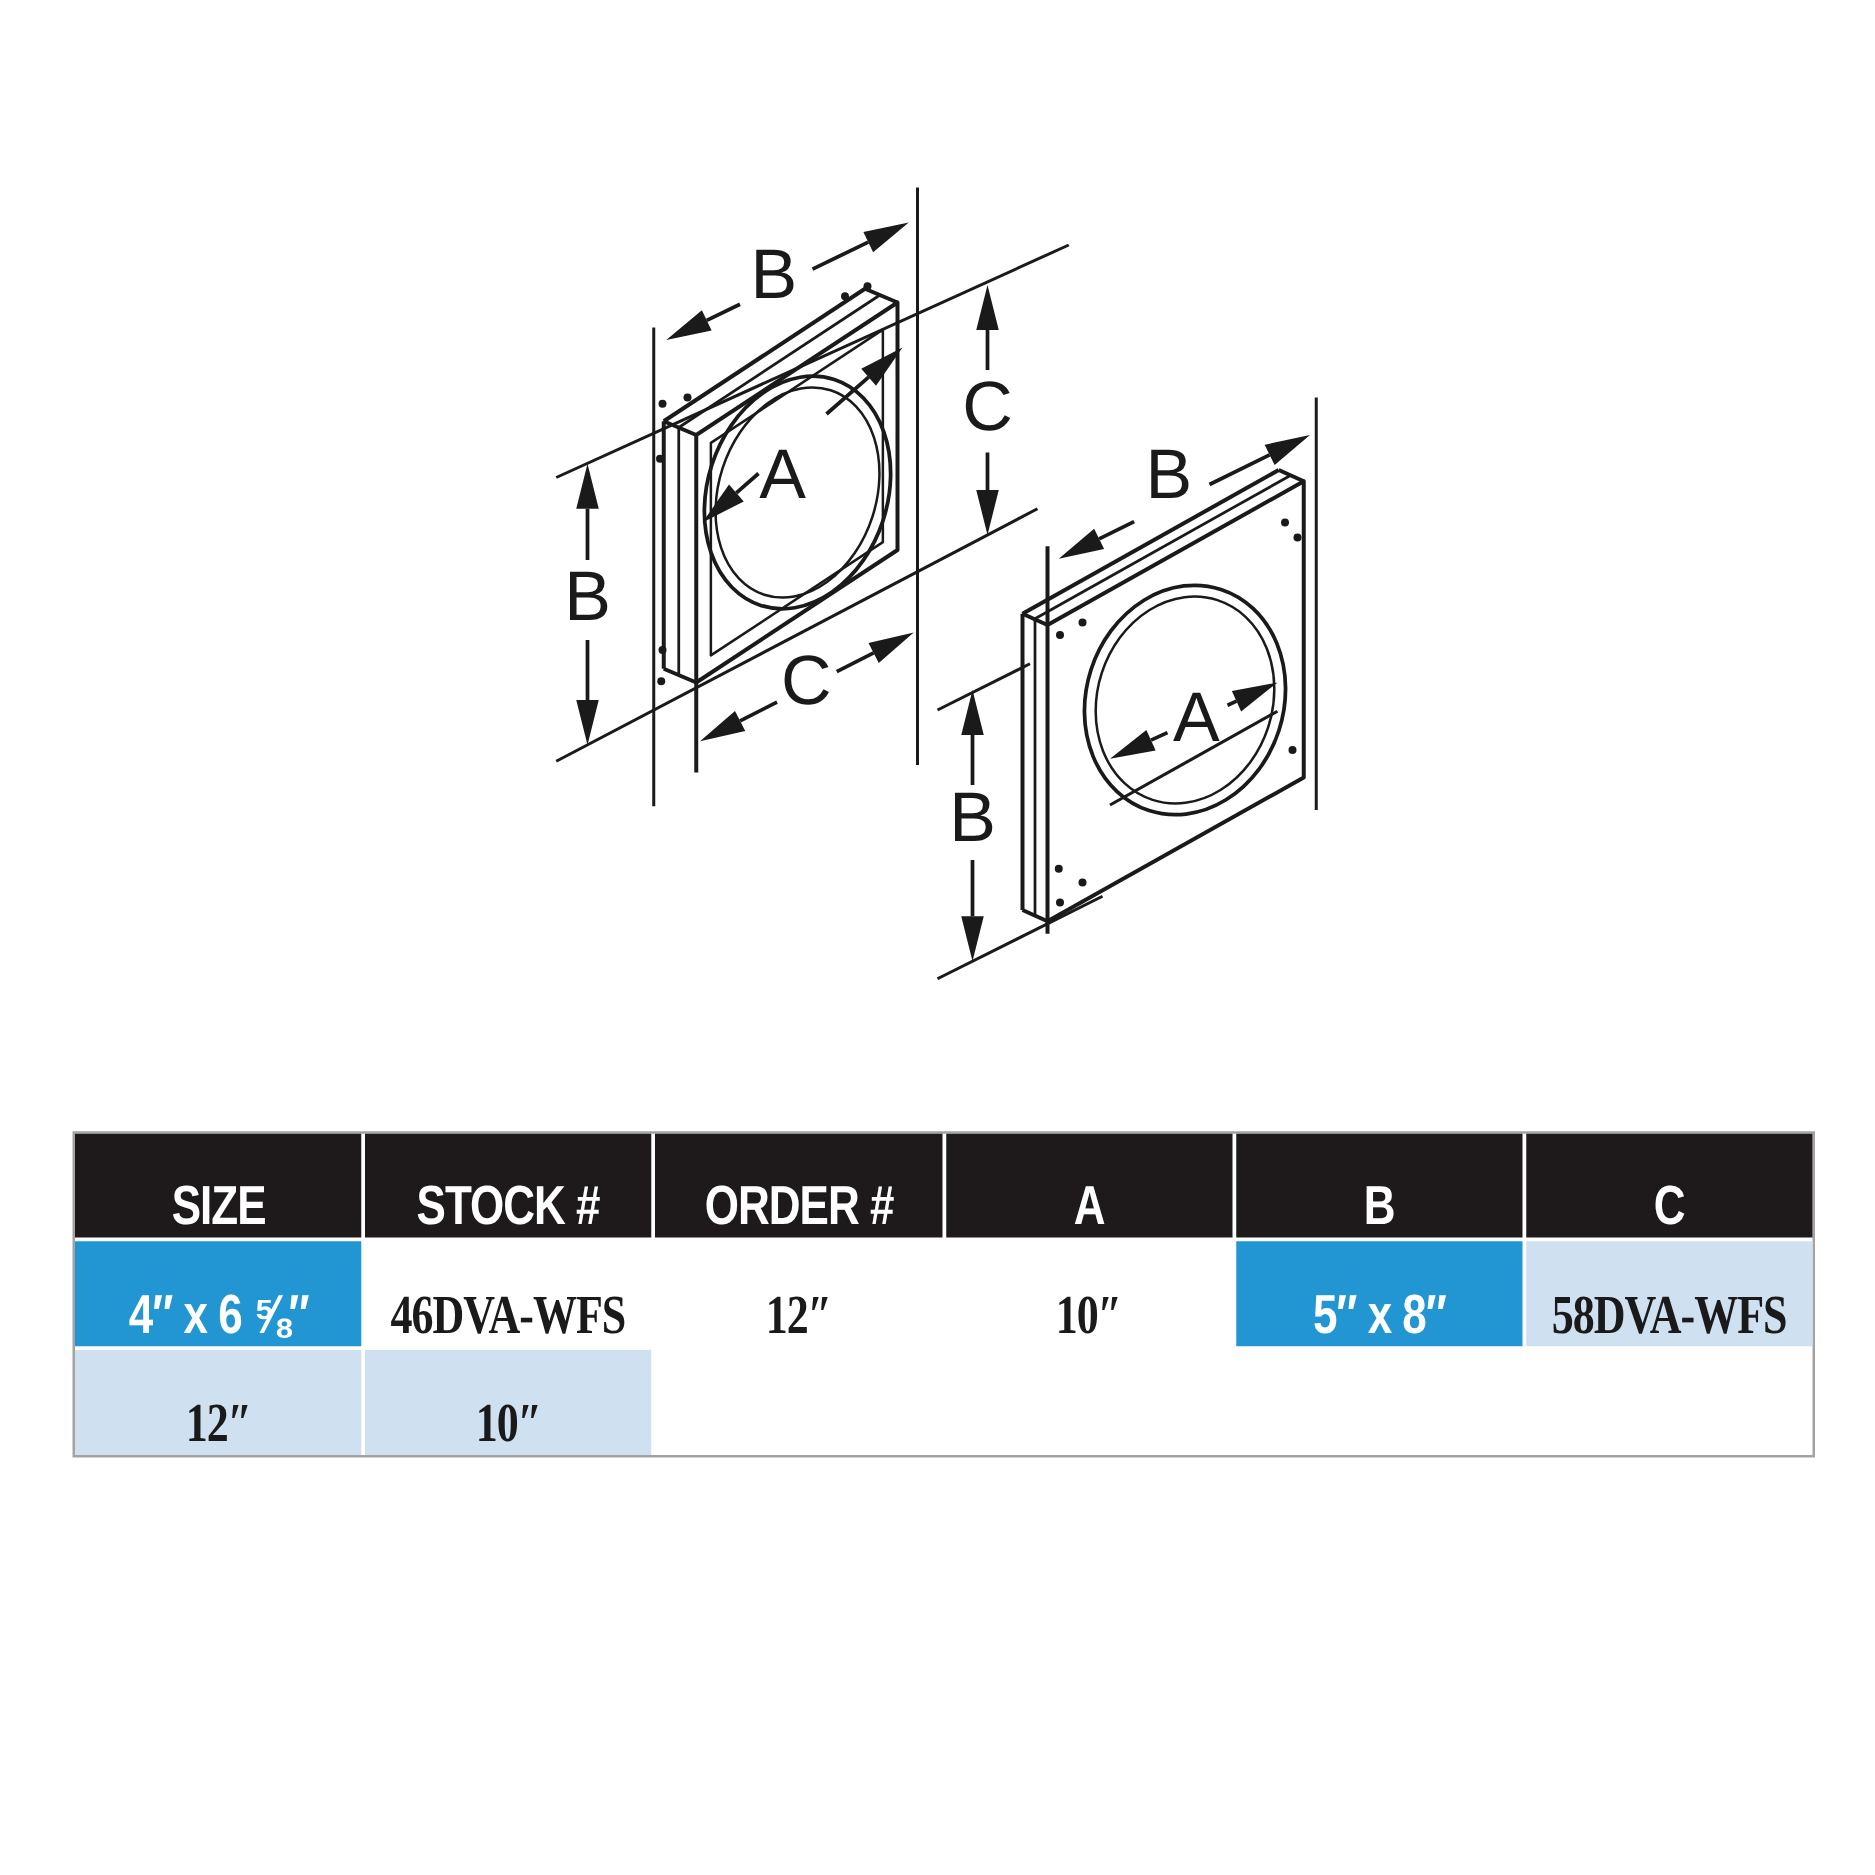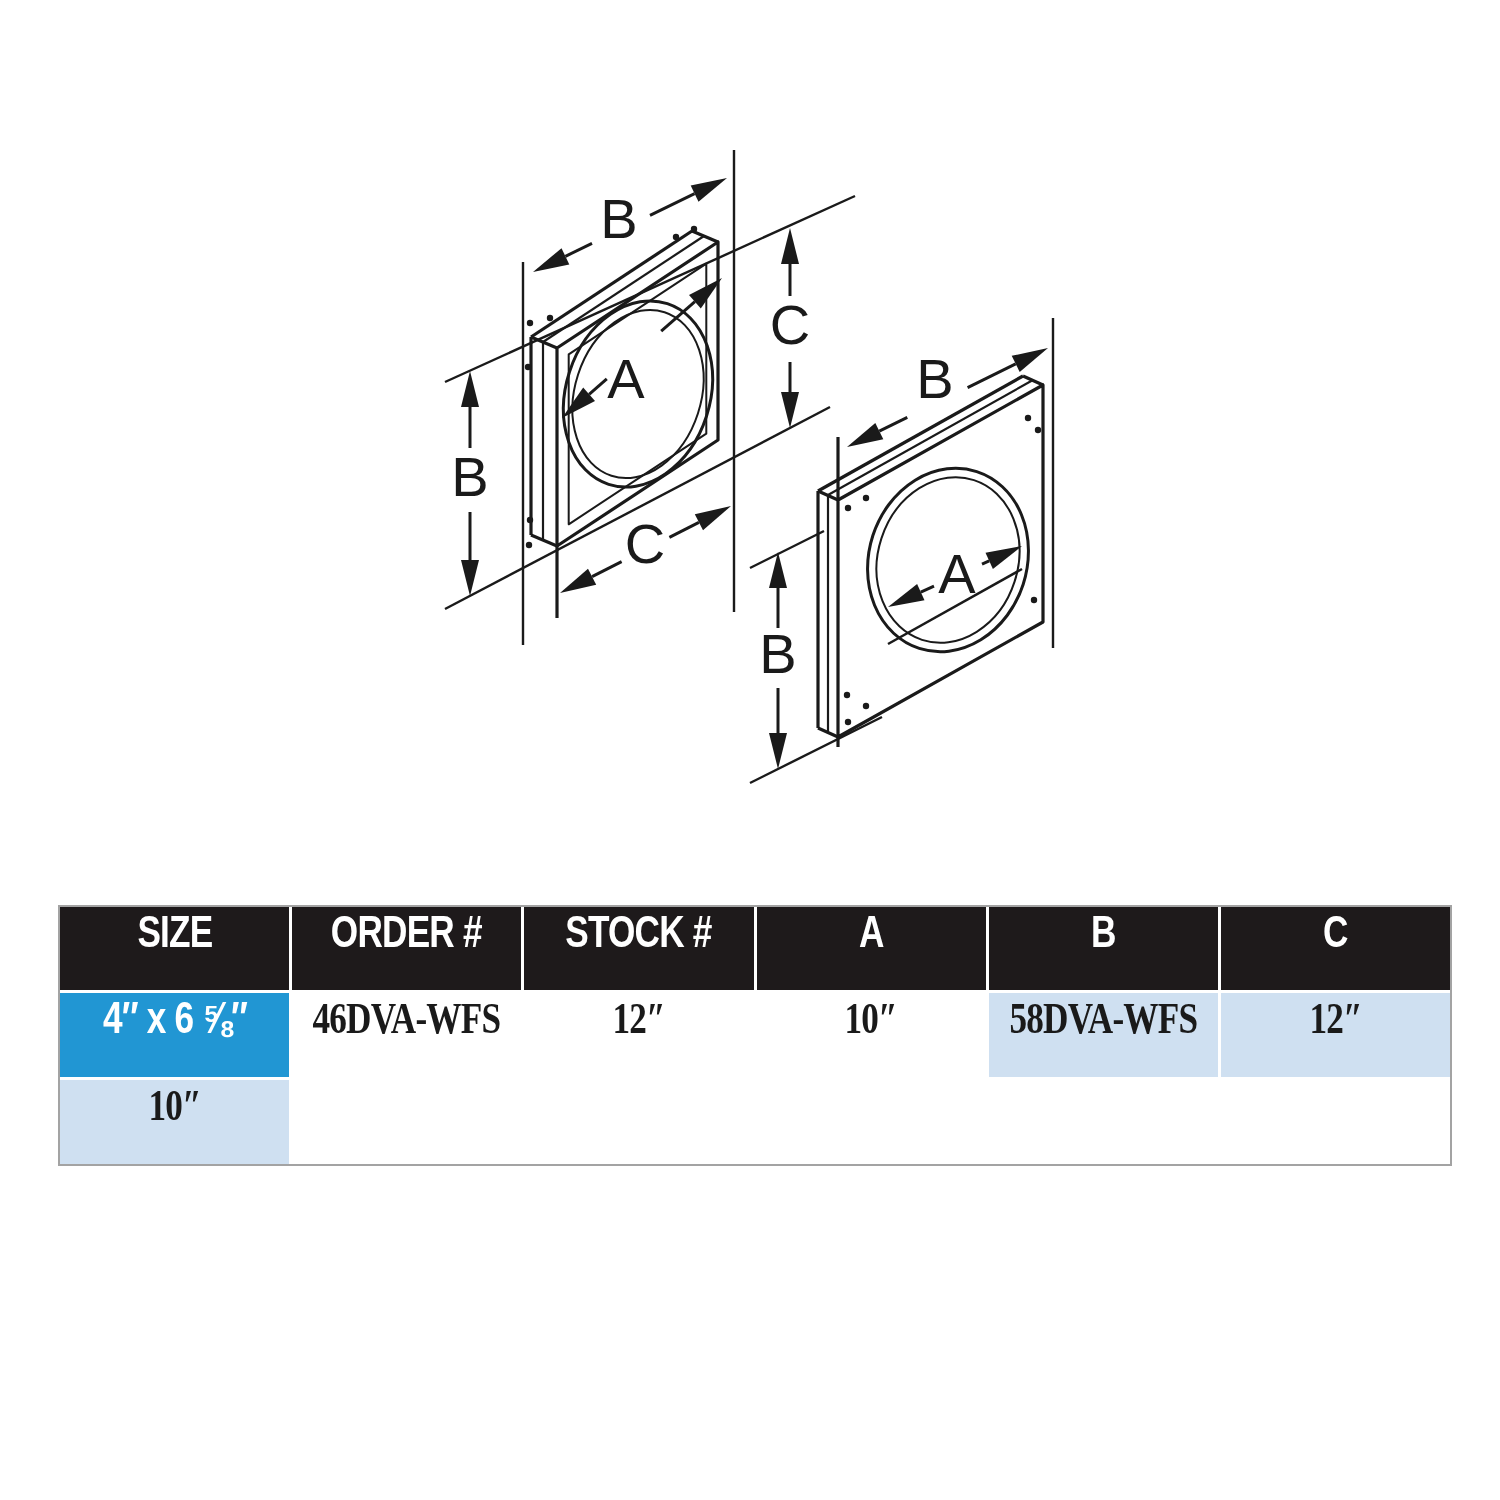--- a/index.html
+++ b/index.html
@@ -14,21 +14,21 @@
   .diagram-svg{position:absolute;left:0;top:0;}
   .diagram-svg line, .diagram-svg path, .diagram-svg ellipse{stroke:#1a1a1a;fill:none;}
   .diagram-svg .dot{fill:#1a1a1a;stroke:none;}
   .diagram-svg .head{fill:#1a1a1a;stroke:none;}
   .diagram-svg text{fill:#1a1a1a;font-family:"Liberation Sans",sans-serif;font-size:56px;
                     text-anchor:middle;stroke:none;}
   .spec-table{position:absolute;left:58px;top:905px;width:1390px;
               border:2px solid var(--border);background:#ffffff;
               display:grid;grid-template-columns:repeat(6,1fr);
               grid-template-rows:83px 84px 84px;gap:3px;}
-  .cell{display:flex;align-items:flex-start;justify-content:center;overflow:hidden;}
+  .cell{display:flex;align-items:flex-end;justify-content:center;overflow:hidden;}
   .cell > span{display:inline-block;transform:scaleX(0.8);white-space:nowrap;
                font-weight:bold;font-size:44px;letter-spacing:-1px;}
   .cell.hdr{background:var(--header-bg);color:var(--header-text);}
   .cell.size{background:var(--size-bg);color:var(--size-text);}
   .cell.r1{background:var(--row1-bg);color:var(--text);font-family:Liberation Serif, serif;}
   .cell.r2{background:var(--row2-bg);color:var(--text);font-family:Liberation Serif, serif;}
 </style>
 </head>
 <body>
 
@@ -168,24 +168,24 @@
         <text x="778" y="673">B</text>
       </g>
     </g>
   </svg>
 
   <div class="spec-table">
     <div class="cell hdr">
         <span>SIZE</span>
       </div>
     <div class="cell hdr">
+        <span>STOCK #</span>
+      </div>
+    <div class="cell hdr">
         <span>ORDER #</span>
-      </div>
-    <div class="cell hdr">
-        <span>STOCK #</span>
       </div>
     <div class="cell hdr">
         <span>A</span>
       </div>
     <div class="cell hdr">
         <span>B</span>
       </div>
     <div class="cell hdr">
         <span>C</span>
       </div>
@@ -196,20 +196,23 @@
     <div class="cell r1">
         <span>46DVA-WFS</span>
       </div>
     <div class="cell r1">
         <span>12″</span>
       </div>
     <div class="cell r1">
         <span>10″</span>
       </div>
 
+    <div class="cell size">
+        <span>5″ x 8″</span>
+      </div>
     <div class="cell r2">
         <span>58DVA-WFS</span>
       </div>
     <div class="cell r2">
         <span>12″</span>
       </div>
     <div class="cell r2">
         <span>10″</span>
       </div>
   </div>

